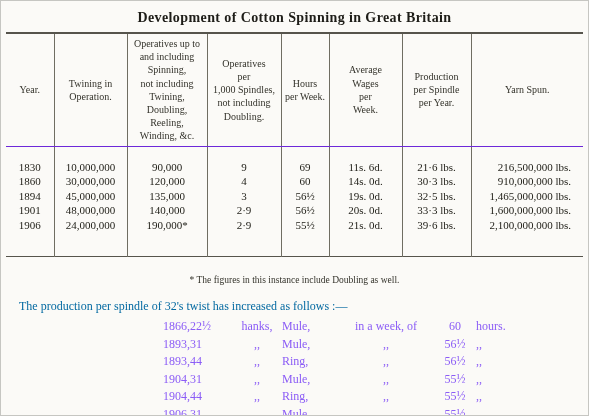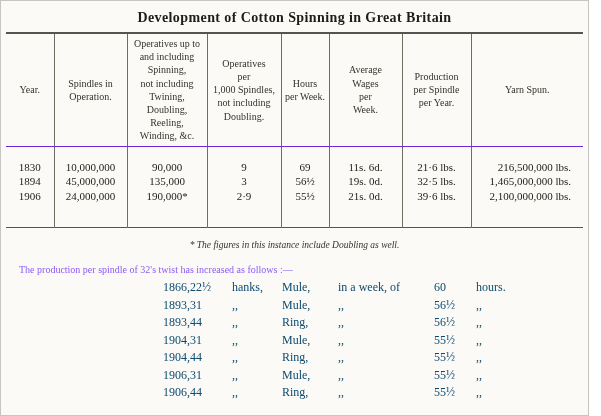--- a/index.html
+++ b/index.html
@@ -50,46 +50,45 @@
     line-height: 14.5px;
     text-align: center;
     padding: 0 4px;
     white-space: nowrap;
     color: #24231c;
   }
   table.main tbody tr:first-child td { padding-top: 13px; }
   table.main tbody tr:last-child td { padding-bottom: 24px; }
   table.main tbody td.yarn { text-align: right; padding-right: 12px; }
   .footnote {
-    margin-top: 12px;
+    margin-top: 18px;
     text-align: center;
     font-size: 9.5px;
     color: #33322a;
-    font-style: italic;
   }
   .intro {
     margin: 14px 0 4px 13px;
-    font-size: 10px;
-    color: #8b5cf6;
+    font-size: 12px;
+    color: #0369a1;
   }
   table.increase {
     border-collapse: collapse;
     table-layout: fixed;
     margin-left: 138px;
     font-size: 12px;
   }
   table.increase td {
     line-height: 17.5px;
     white-space: nowrap;
     padding: 0;
-    color: #0c4a6e;
+    color: #8b5cf6;
   }
   td.r { text-align: right; }
   td.l { text-align: left; }
-  td.c { }
+  td.c { text-align: center; }
   td.pl { padding-left: 6px; }
 </style>
 </head>
 <body>
 
 <div class="page">
 
   <h1 class="title">Development of Cotton Spinning in Great Britain</h1>
 
   <table class="main">
@@ -99,21 +98,21 @@
         <col style="width:80px">
         <col style="width:74px">
       <col style="width:48px">
         <col style="width:73px">
         <col style="width:69px">
         <col>
     </colgroup>
     <thead>
       <tr>
         <th>Year.</th>
-        <th>Spindles in
+        <th>Twining in
 Operation.</th>
         <th>Operatives up to
 and including
 Spinning,
 not including
 Twining,
 Doubling,
 Reeling,
 Winding, &amp;c.</th>
         <th>Operatives
@@ -138,28 +137,48 @@
         <td>1830</td>
         <td>10,000,000</td>
         <td>90,000</td>
         <td>9</td>
         <td>69</td>
         <td>11s. 6d.</td>
         <td>21·6 lbs.</td>
         <td class="yarn">216,500,000 lbs.</td>
       </tr>
       <tr>
+        <td>1860</td>
+        <td>30,000,000</td>
+        <td>120,000</td>
+        <td>4</td>
+        <td>60</td>
+        <td>14s. 0d.</td>
+        <td>30·3 lbs.</td>
+        <td class="yarn">910,000,000 lbs.</td>
+      </tr>
+      <tr>
         <td>1894</td>
         <td>45,000,000</td>
         <td>135,000</td>
         <td>3</td>
         <td>56½</td>
         <td>19s. 0d.</td>
         <td>32·5 lbs.</td>
         <td class="yarn">1,465,000,000 lbs.</td>
+      </tr>
+      <tr>
+        <td>1901</td>
+        <td>48,000,000</td>
+        <td>140,000</td>
+        <td>2·9</td>
+        <td>56½</td>
+        <td>20s. 0d.</td>
+        <td>33·3 lbs.</td>
+        <td class="yarn">1,600,000,000 lbs.</td>
       </tr>
       <tr>
         <td>1906</td>
         <td>24,000,000</td>
         <td>190,000*</td>
         <td>2·9</td>
         <td>55½</td>
         <td>21s. 0d.</td>
         <td>39·6 lbs.</td>
         <td class="yarn">2,100,000,000 lbs.</td>

